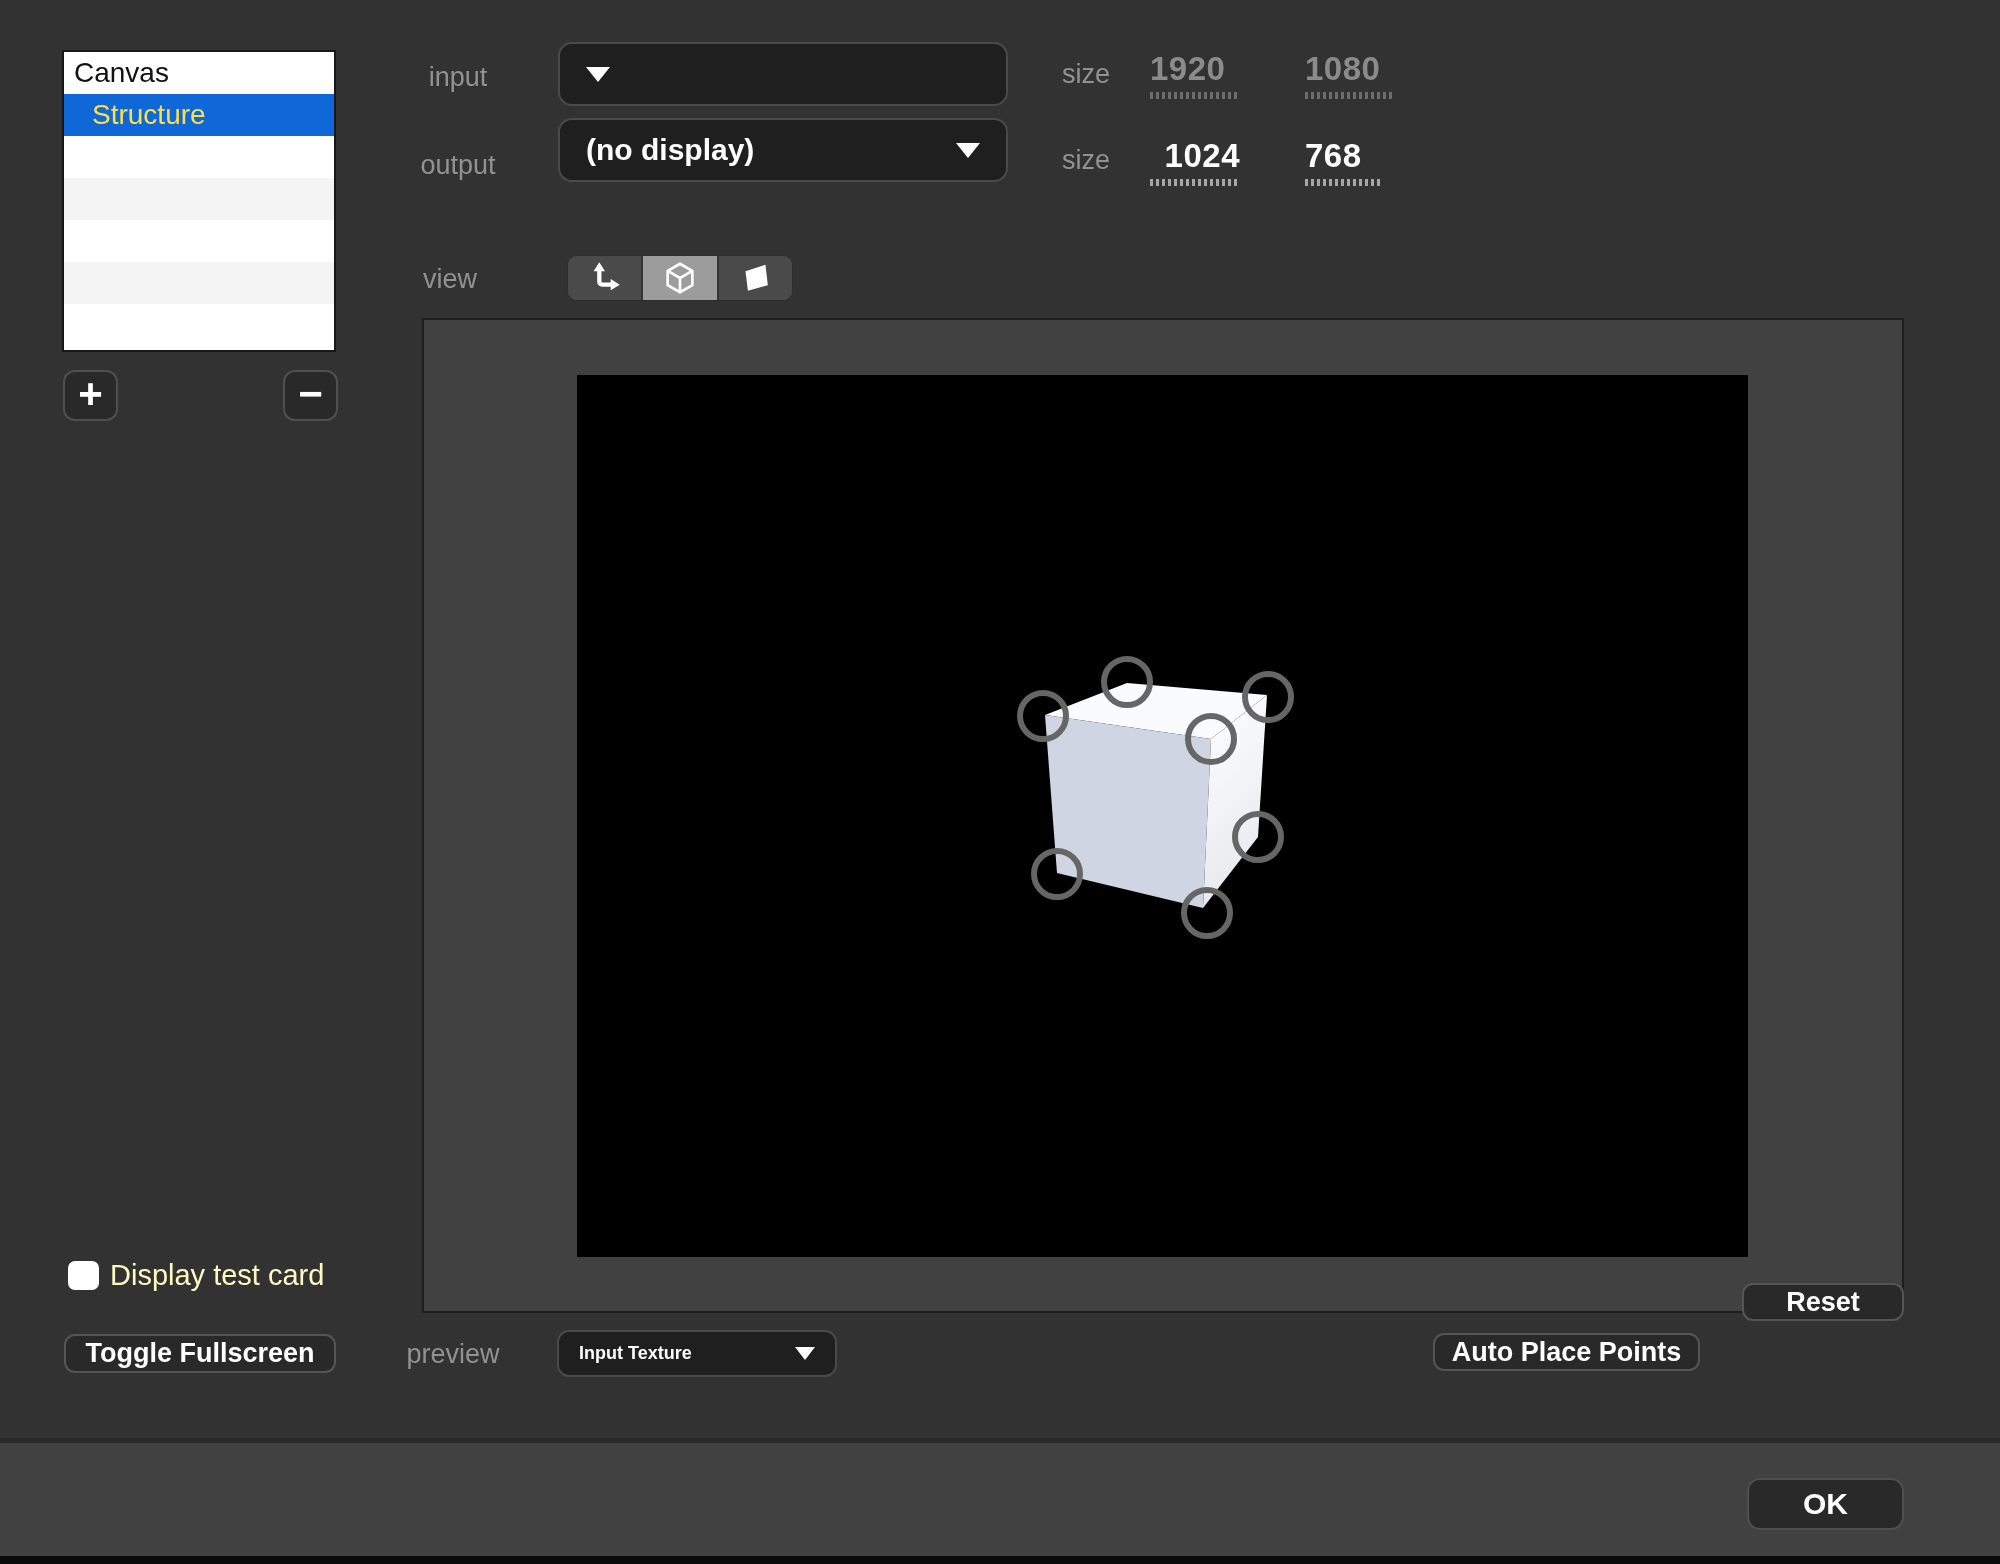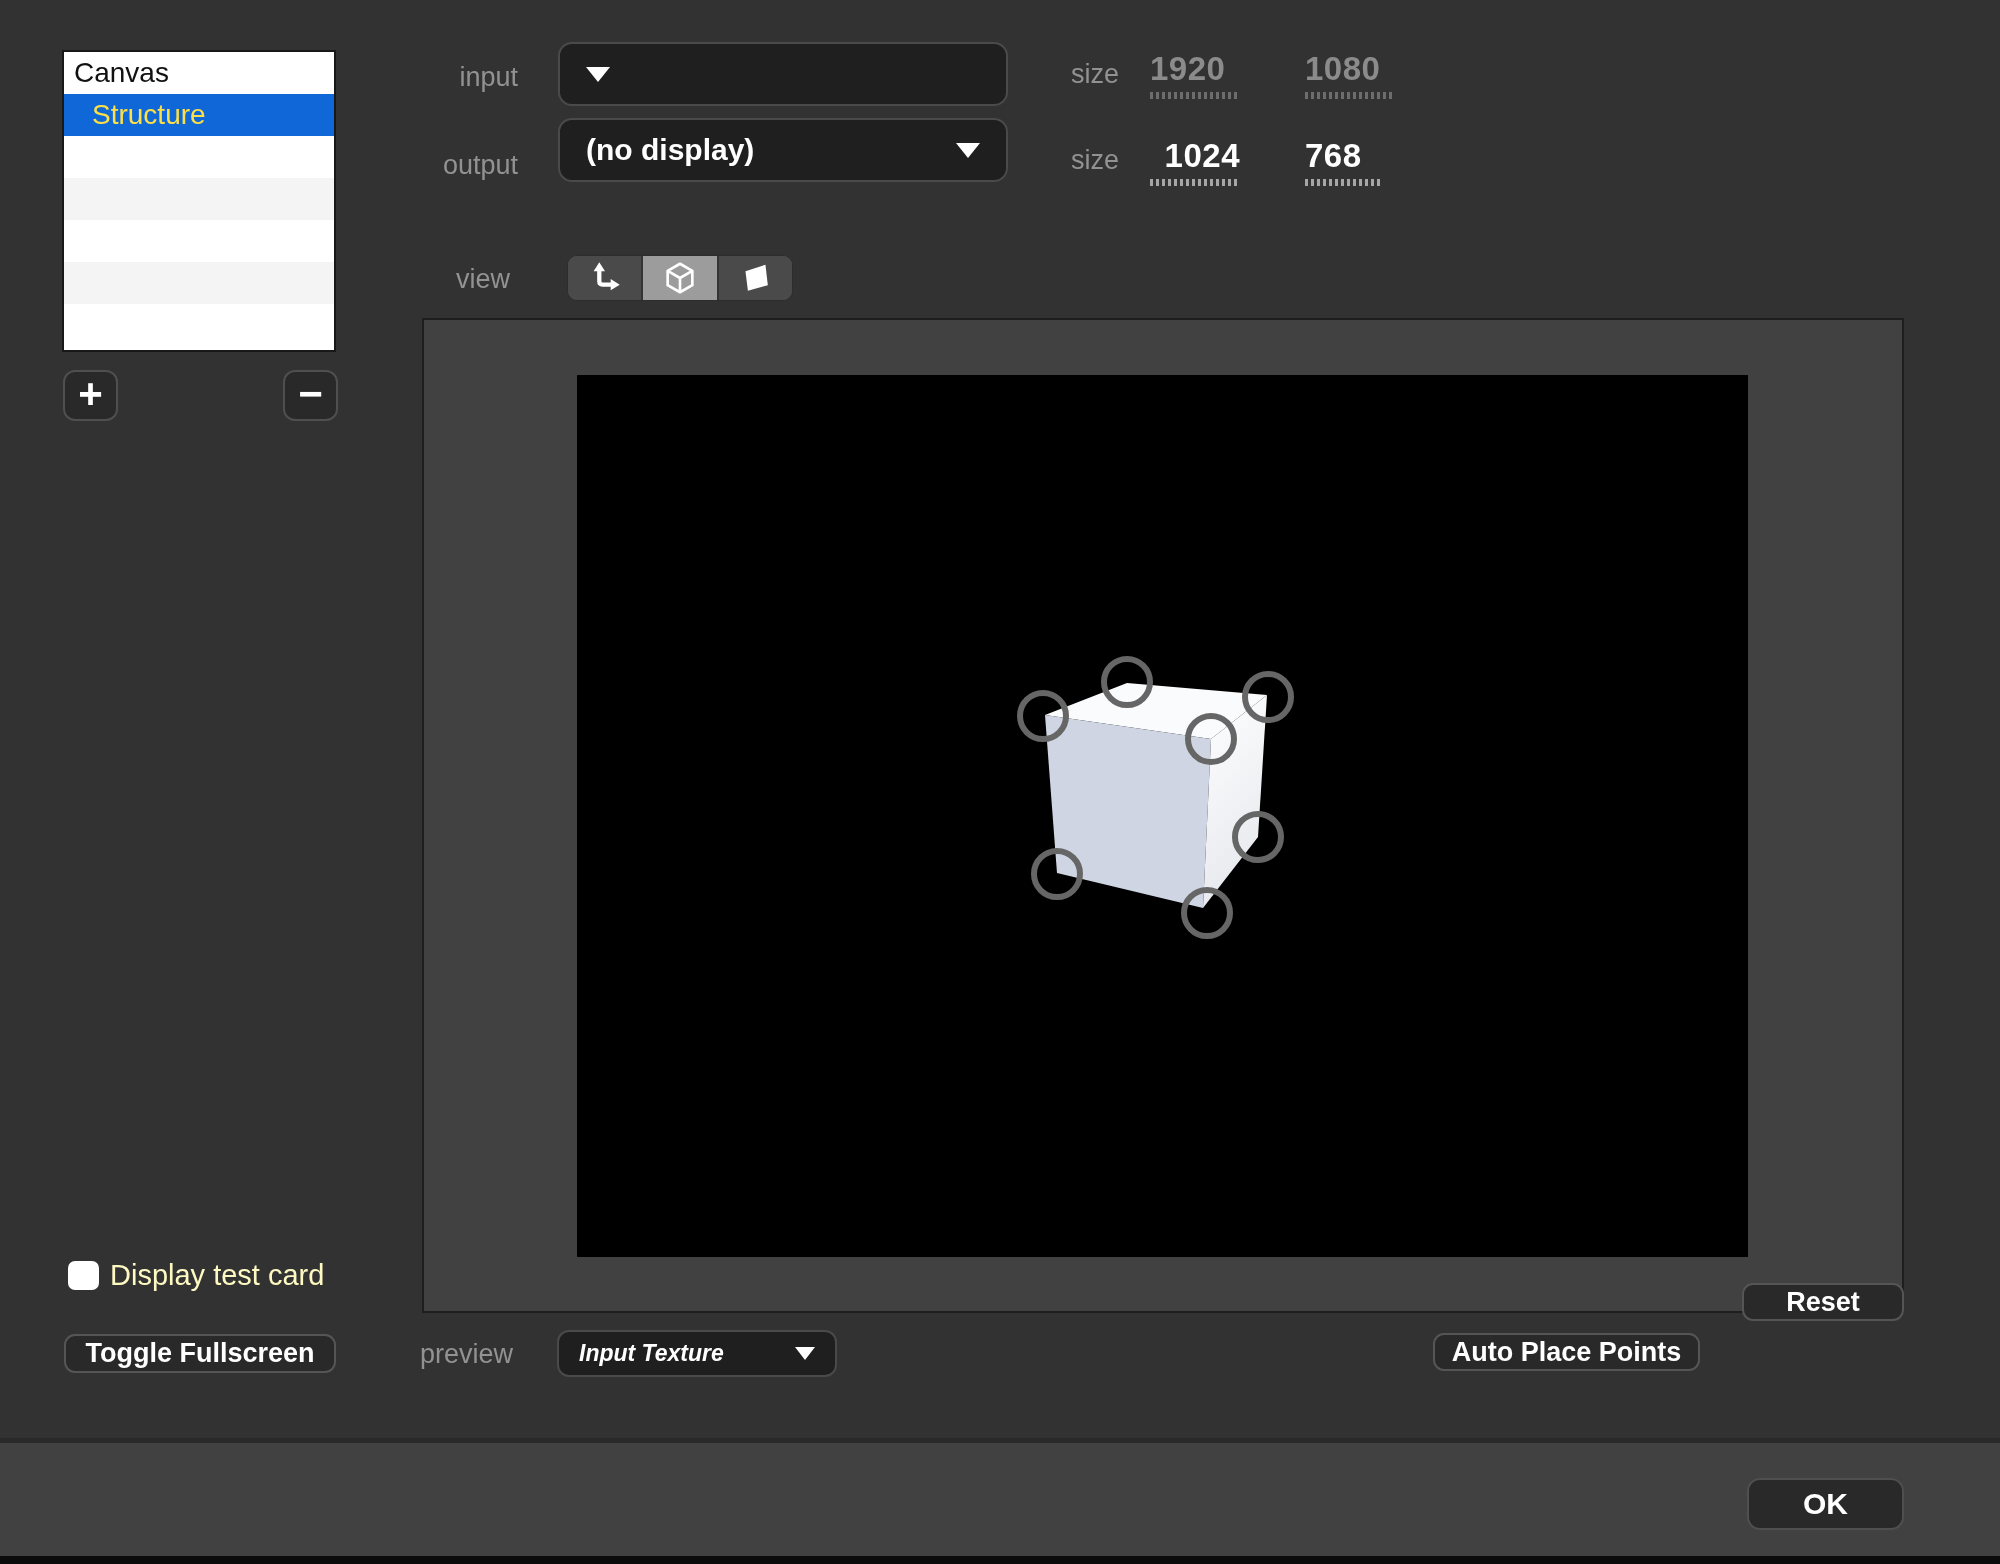--- a/index.html
+++ b/index.html
@@ -29,21 +29,21 @@
     border:2px solid #4f4f4f; border-radius:12px;
     color:#fff; display:flex; align-items:center; justify-content:center;
     font-size:42px; font-weight:700; line-height:1; padding-bottom:4px;
     cursor:pointer;
   }
   .plus-btn { left:63px; top:370px; }
   .minus-btn { left:283px; top:370px; }
 
   
   .side-label {
-    color:#929292; font-size:27px; text-align:right; width:120px;
+    color:#929292; font-size:27px; text-align:center; width:120px;
   }
   .lbl-input  { left:398px; top:62px; }
   .lbl-output { left:398px; top:150px; }
   .lbl-view   { left:390px; top:264px; }
   .lbl-preview{ left:393px; top:1339px; }
   .lbl-size-1 { left:1053px; top:59px;  width:66px; }
   .lbl-size-2 { left:1053px; top:145px; width:66px; }
 
   
   .dropdown {
@@ -53,21 +53,21 @@
   .dd-io { left:558px; width:450px; height:64px; padding:0 26px; }
   .dd-input  { top:42px; }
   .dd-output { top:118px;gap:41px; }
   .dd-text { font-size:30px; font-weight:700; color:#fff; flex:1; white-space:nowrap; }
   .caret {
     width:0; height:0;
     border-left:12px solid transparent; border-right:12px solid transparent;
     border-top:15px solid #ffffff;
   }
   .dd-preview { left:557px; top:1330px; width:280px; height:47px; padding:0 20px; border-radius:12px; }
-  .dd-preview .dd-text { font-size:23px;font-style:italic; }
+  .dd-preview .dd-text { font-size:18px; }
   .dd-preview .caret {
     border-left-width:10px; border-right-width:10px; border-top-width:13px;
   }
 
   
   .size-val { font-size:33px; font-weight:700; letter-spacing:0.5px; }
   .size-dim { color:#8b8b8b; }
   .size-lit { color:#ffffff; }
   .hatch {
     height:7px; margin-top:4px;

